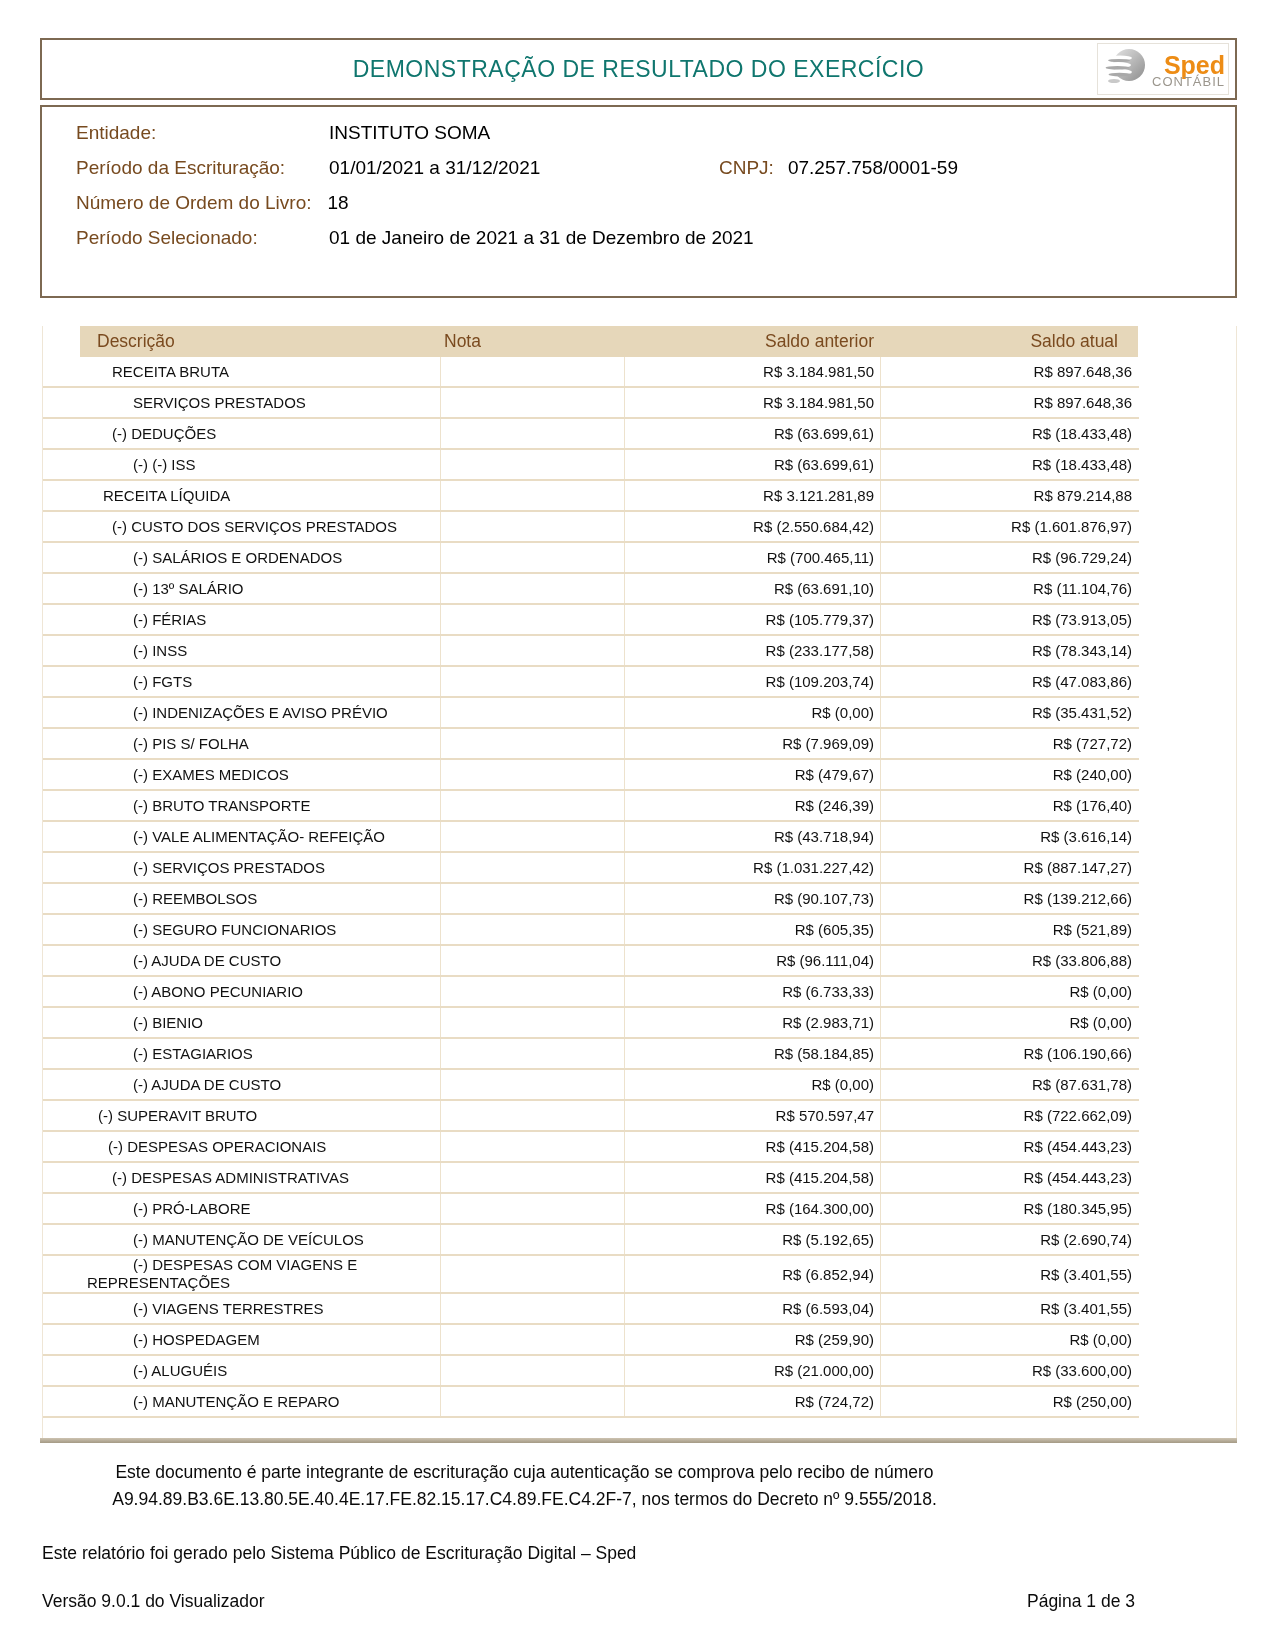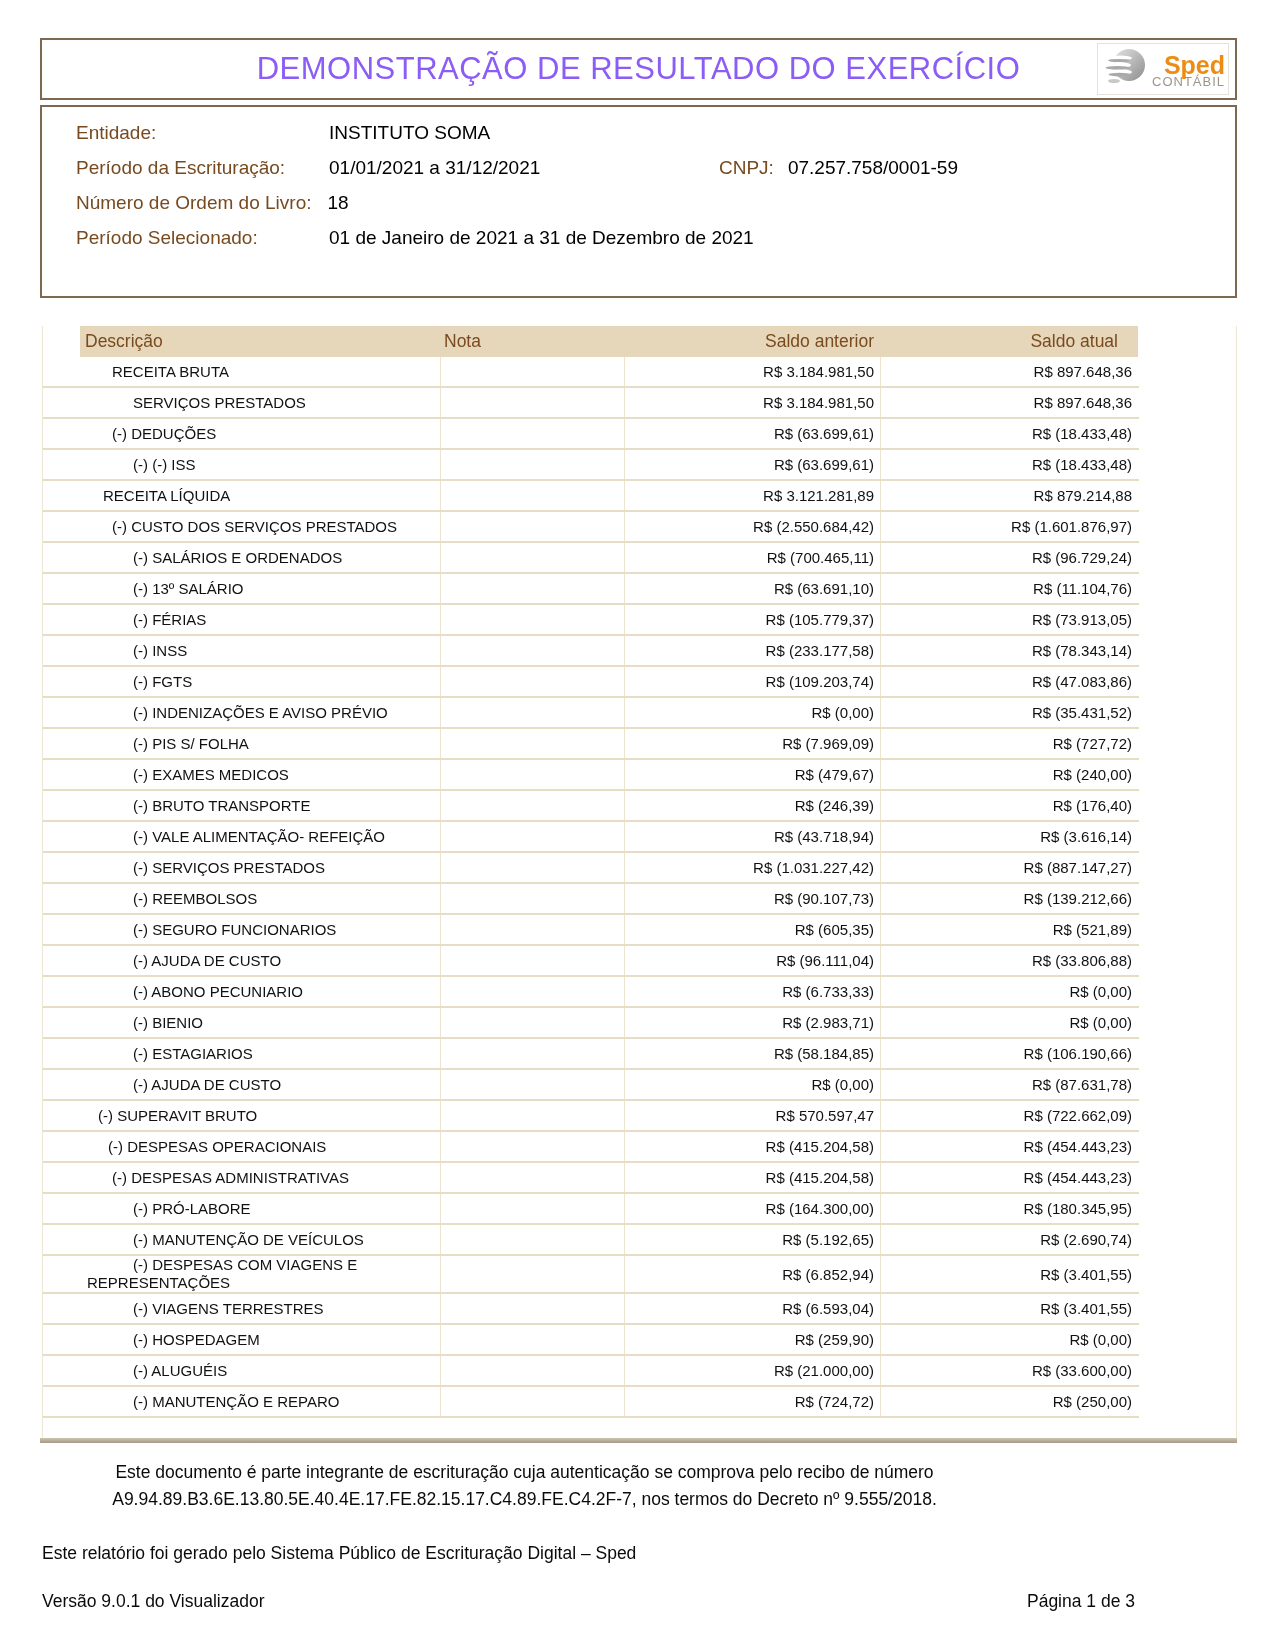--- a/index.html
+++ b/index.html
@@ -7,21 +7,21 @@
     width:1275px;height:1650px;background:#ffffff;
     font-family:"Liberation Sans","DejaVu Sans",sans-serif;
     color:#000;overflow:hidden;position:relative;
   }
   
   .title-box{
     margin:38px 38px 0 40px;height:58px;border:2px solid #7d6952;
     position:relative;display:flex;align-items:center;justify-content:center;
     background:#fff;
   }
-  .doc-title{color:#8b5cf6;font-size:31px;letter-spacing:.5px;}
+  .doc-title{color:#0f766e;font-size:23px;letter-spacing:.5px;}
   .logo-box{
     position:absolute;right:6px;top:3px;width:132px;height:52px;background:#fff;
     border:1px solid #e6e2da;display:flex;align-items:center;justify-content:flex-start;
     padding-left:4px;box-sizing:border-box;
   }
   .logo-text{display:flex;flex-direction:column;align-items:flex-end;margin-left:2px;}
   .logo-name{color:#ed8c15;font-size:25px;font-weight:bold;line-height:24px;}
   .logo-sub{color:#9b968d;font-size:13px;letter-spacing:1px;line-height:9px;}
   
   .info-box{
@@ -40,21 +40,21 @@
   
   .table-container{
     margin:28px 0 0 42px;width:1195px;box-sizing:border-box;
     border-left:1px solid #efe6d6;border-right:1px solid #efe6d6;
     padding-bottom:20px;
   }
   .thead{
     margin-left:37px;width:1058px;height:31px;background:#e6d7ba;
     display:flex;color:#7a4a1f;font-size:17.5px;line-height:31px;
   }
-  .th-desc{width:360px;padding-left:5px;box-sizing:border-box;text-align:left;}
+  .th-desc{width:360px;padding-left:17px;box-sizing:border-box;text-align:left;}
   .th-nota{width:185px;padding-left:4px;box-sizing:border-box;text-align:left;}
   .th-ant{width:255px;padding-right:6px;box-sizing:border-box;text-align:right;}
   .th-atu{width:258px;padding-right:20px;box-sizing:border-box;text-align:right;}
   .tbody{width:1096px;}
   .trow{
     display:flex;align-items:center;min-height:29px;
     border-bottom:2px solid #e9dcc4;font-size:15px;color:#111;
   }
   .cell{box-sizing:border-box;}
   .c-desc{width:397px;padding-left:44px;line-height:18px;}

